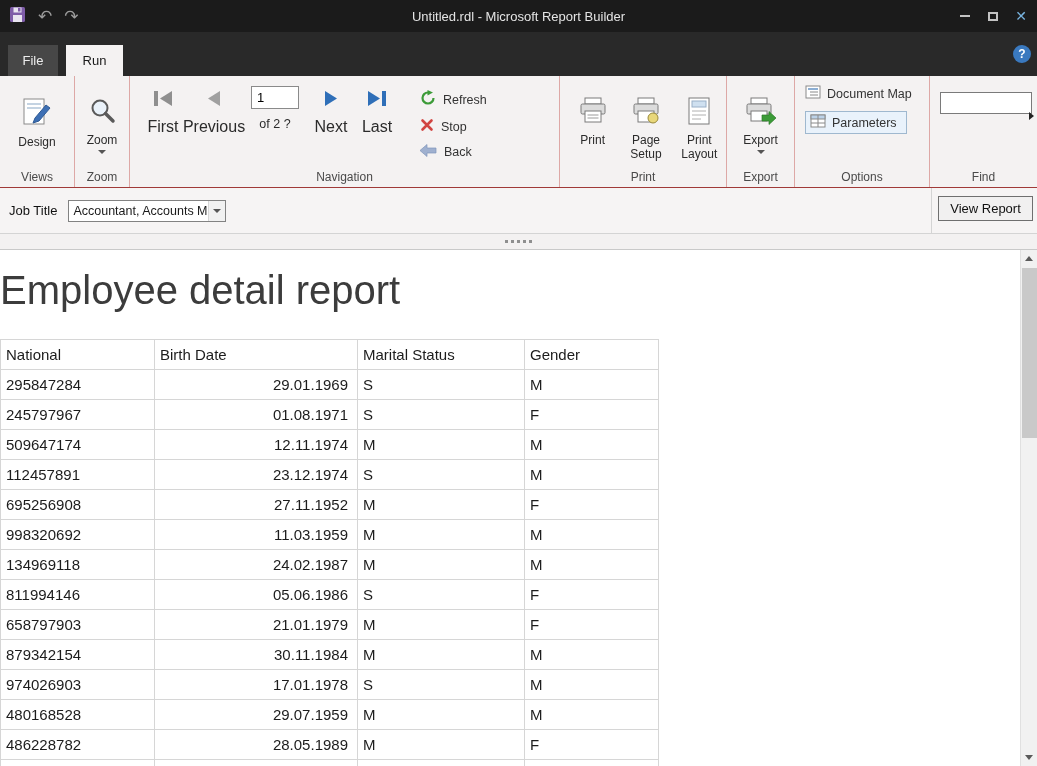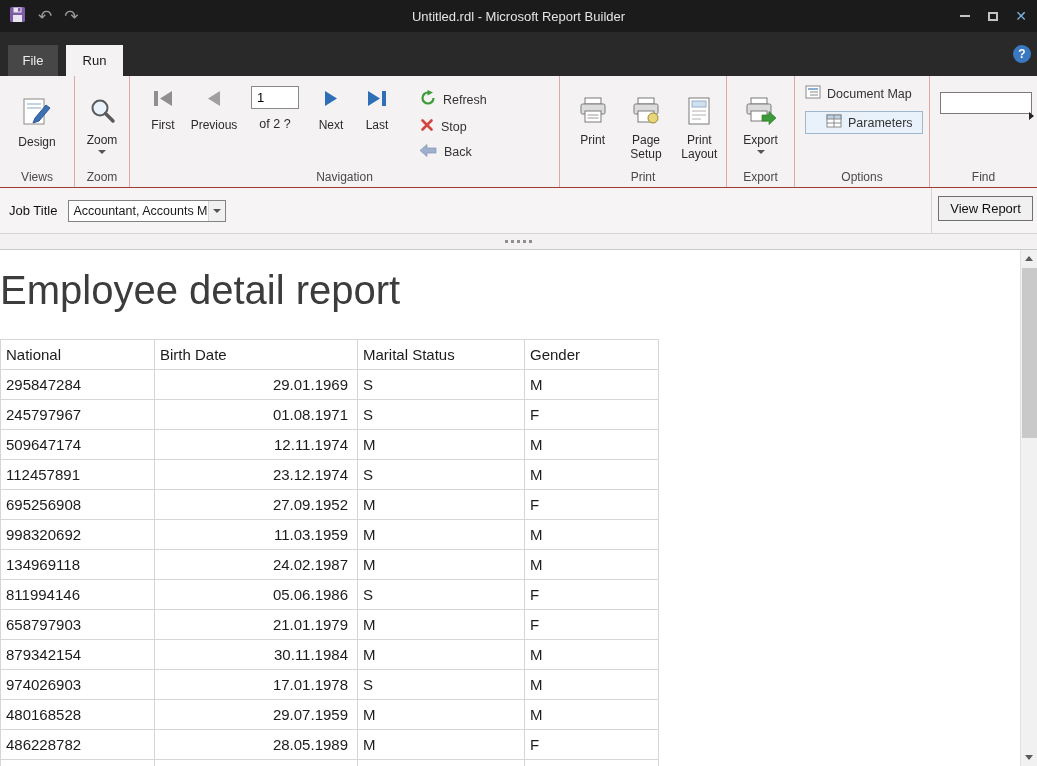--- a/index.html
+++ b/index.html
@@ -30,31 +30,31 @@
   .rgroup{position:relative;height:100%;border-right:1px solid #dda8a6;flex:none}
   .rgroup-label{position:absolute;bottom:3px;left:0;right:0;text-align:center;font-size:12px;color:#4a4a4a}
   .g-views{width:75px}.g-zoom{width:55px}.g-nav{width:430px}.g-print{width:167px}.g-export{width:68px}.g-options{width:135px}.g-find{flex:1;border-right:none}
   .bigbtn{display:flex;flex-direction:column;align-items:center;padding-top:21px}
   .bigbtn .lbl{font-size:12px;color:#2b2b2b;margin-top:4px;text-align:center;line-height:14px}
   .caret{width:0;height:0;border-left:4px solid transparent;border-right:4px solid transparent;border-top:4px solid #555;margin-top:3px}
   .navrow{display:flex;padding:8px 0 0 10px}
   .navbtn{width:46px;display:flex;flex-direction:column;align-items:center}
   .navbtn.wide{width:56px}
   .navbtn .icon{height:28px;display:flex;align-items:center}
-  .navbtn .lbl{font-size:12px;color:#2b2b2b;margin-top:6px}
+  .navbtn .lbl{font-size:16px;color:#2b2b2b;margin-top:6px}
   .pagebox{width:62px;display:flex;flex-direction:column;align-items:center;margin:0 2px}
   .page-input{width:48px;height:23px;border:1px solid #8a8a8a;font-size:13px;padding:0 5px;margin-top:2px;background:#fff;font-family:inherit}
   .of-label{font-size:12.5px;color:#2b2b2b;margin-top:8px}
   .navstack{margin-left:20px;padding-top:6px;display:flex;flex-direction:column;gap:9px}
   .navstack .item{display:flex;align-items:center;gap:7px;font-size:12.5px;color:#333}
   .printrow{display:flex;padding:0 4px 0 10px;gap:8px}
   .printrow .bigbtn{width:48px}
   .optcol{padding:9px 0 0 10px;display:flex;flex-direction:column;gap:9px;align-items:flex-start}
   .optitem{display:flex;align-items:center;gap:6px;font-size:12.5px;color:#333}
-  .optitem.param{border:1px solid #9fb8cf;background:#e9f2fb;padding:2px 9px 2px 20px}
+  .optitem.param{border:1px solid #9fb8cf;background:#e9f2fb;padding:2px 9px 2px 4px}
   .find-input{display:block;margin:16px 0 0 10px;width:92px;height:22px;border:1px solid #7a7a7a;background:#fff;font-size:12.5px;padding:0 4px;font-family:inherit}
   .overflow-arrow{position:absolute;right:3px;top:36px;width:0;height:0;border-top:4px solid transparent;border-bottom:4px solid transparent;border-left:5px solid #222}
 
   
   .paramsbar{position:absolute;top:188px;left:0;width:100%;height:46px;background:#f6f4f4;border-bottom:1px solid #d4d4d4;display:flex;align-items:center}
   .pb-label{margin-left:9px;font-size:13px;color:#111}
   .combo{margin-left:11px;width:158px;height:22px;border:1px solid #828282;background:#fff;display:flex;align-items:center}
   .combo .val{flex:1;font-size:12.5px;padding:0 4px;white-space:nowrap;overflow:hidden;color:#1a1a1a}
   .combo .arrowbox{width:17px;height:100%;display:flex;align-items:center;justify-content:center;border-left:1px solid #d6d6d6;background:#f1f1f1}
   .combo .dncaret{width:0;height:0;border-left:4px solid transparent;border-right:4px solid transparent;border-top:4px solid #555}
@@ -381,21 +381,21 @@
               <td>M</td>
             </tr>
             <tr>
               <td>112457891</td>
               <td class="right">23.12.1974</td>
               <td>S</td>
               <td>M</td>
             </tr>
             <tr>
               <td>695256908</td>
-              <td class="right">27.09.1952</td>
+              <td class="right">27.11.1952</td>
               <td>M</td>
               <td>F</td>
             </tr>
             <tr>
               <td>998320692</td>
               <td class="right">11.03.1959</td>
               <td>M</td>
               <td>M</td>
             </tr>
             <tr>

